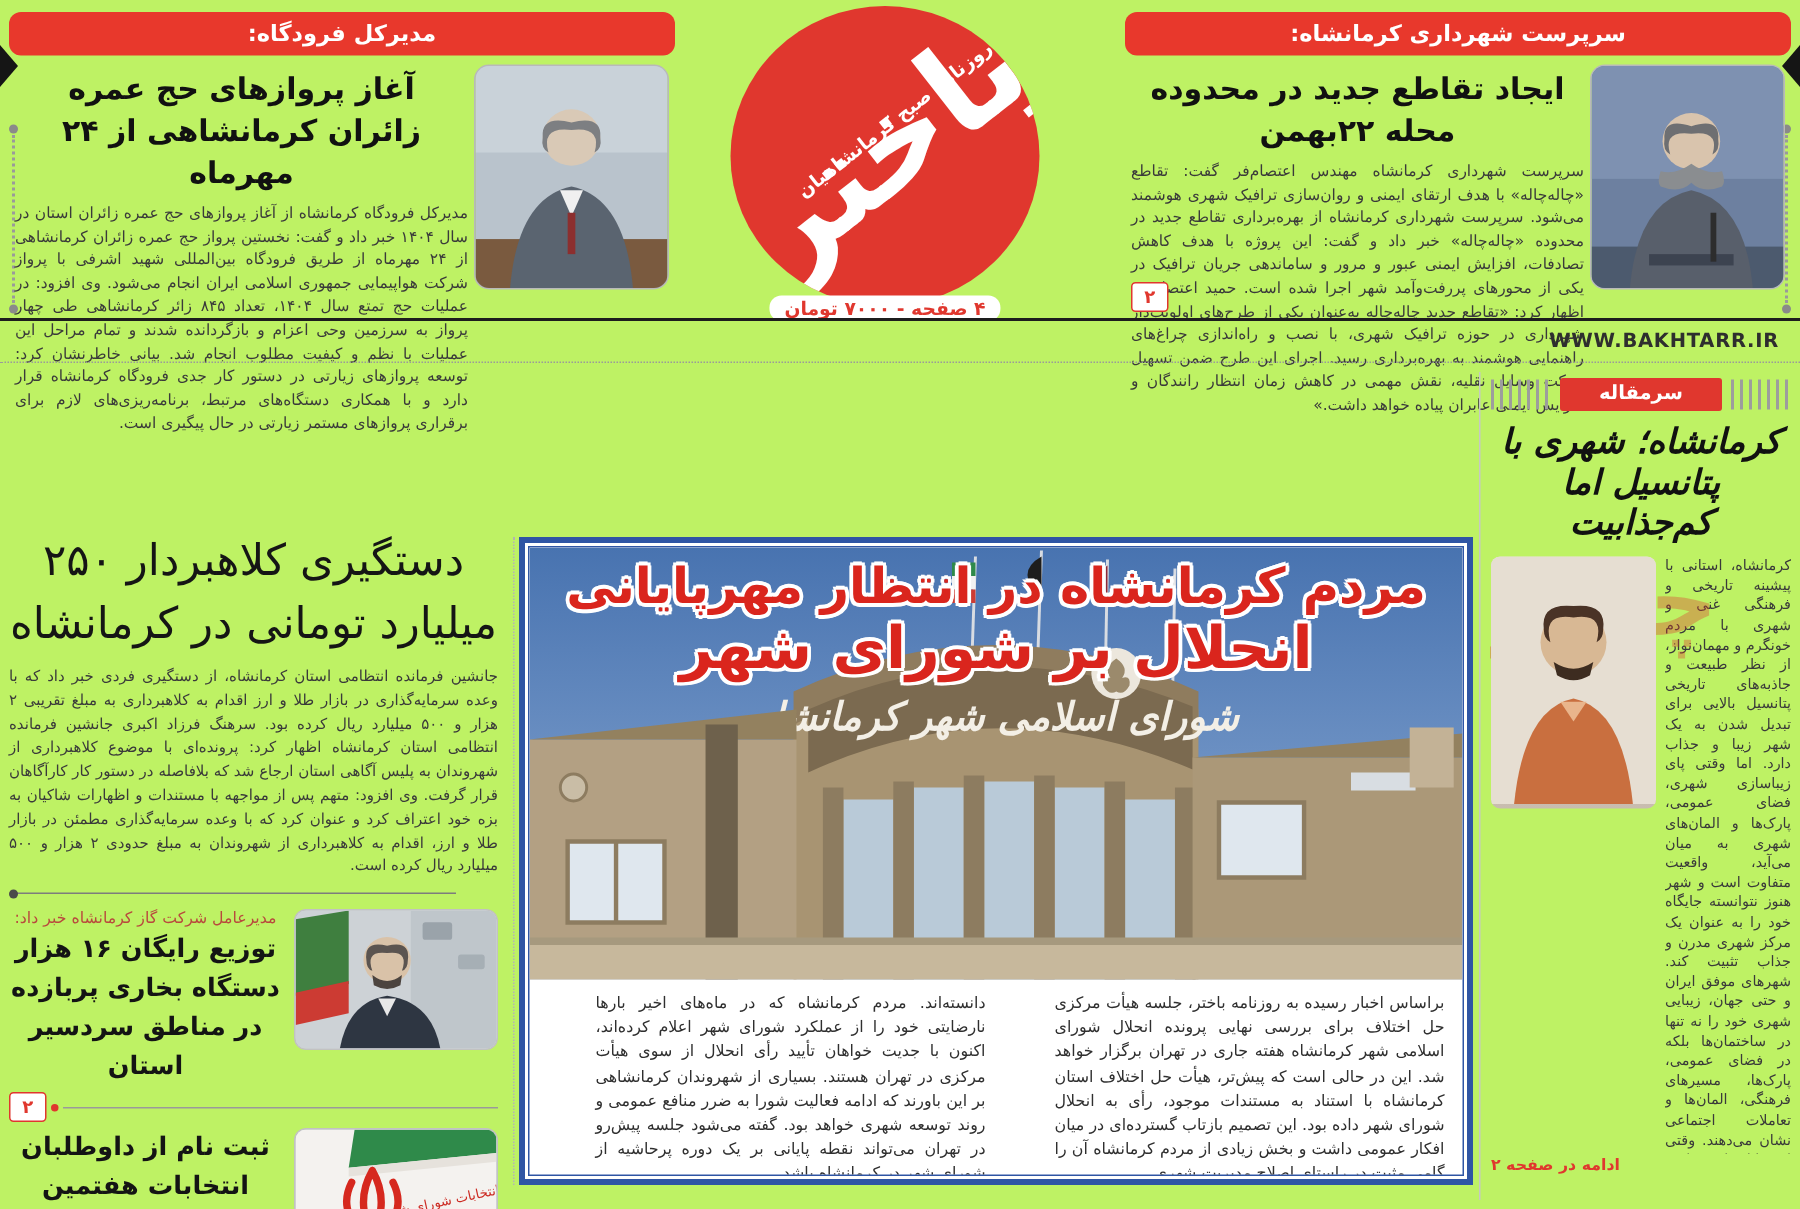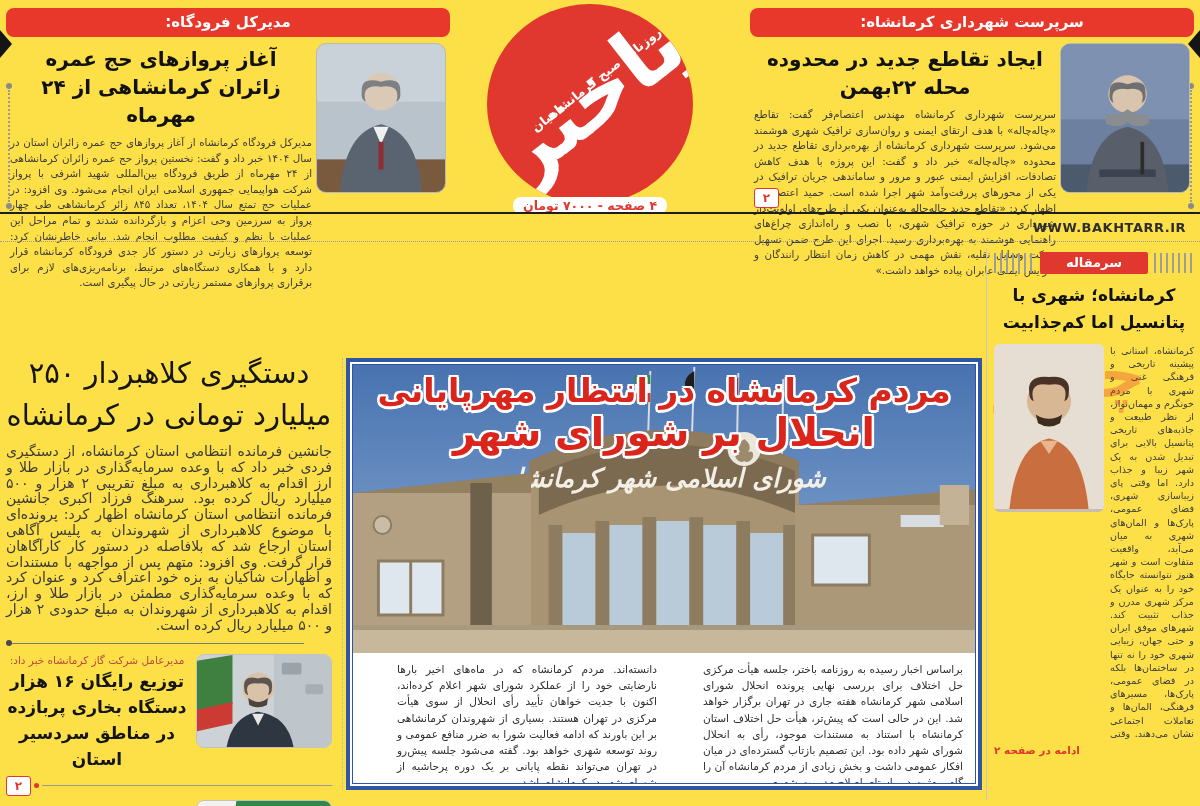--- a/index.html
+++ b/index.html
@@ -1,18 +1,18 @@
 <!DOCTYPE html>
 <html lang="fa" dir="rtl"><head>
 <meta charset="utf-8">
 <style>
   * { margin:0; padding:0; box-sizing:border-box; }
   html,body { background:#ffffff; }
   body { font-family:"DejaVu Sans", sans-serif; }
-  .page { position:relative; width:1200px; height:806px; background:#fde047; overflow:hidden; direction:rtl; color:#2b2b2b; }
+  .page { position:relative; width:1200px; height:806px; background:#bef264; overflow:hidden; direction:rtl; color:#2b2b2b; }
 
   
   .pennant { position:absolute; top:30px; width:0; height:0; }
   .pennant.pleft  { left:0;  border-top:14px solid transparent; border-bottom:14px solid transparent; border-left:12px solid #151515; }
   .pennant.pright { right:0; border-top:14px solid transparent; border-bottom:14px solid transparent; border-right:12px solid #151515; }
   .vdots { position:absolute; top:90px; height:112px; border-left:2px dotted #9a9a9a; }
   .vdots::before, .vdots::after { content:""; position:absolute; left:-4px; width:6px; height:6px; border-radius:50%; background:#8a8a8a; }
   .vdots::before { top:-7px; } .vdots::after { bottom:-7px; }
   .vdots.vleft { left:8px; } .vdots.vright { right:8px; }
 
@@ -44,36 +44,36 @@
 
   
   .main-headline { position:absolute; top:248px; left:8px; width:972px; text-align:center; font-size:58px; font-weight:bold; color:#101010; white-space:nowrap; letter-spacing:-1px; }
 
   
   .main-divider { position:absolute; left:986px; top:248px; bottom:6px; border-left:1px solid #c6c6c6; }
   .editorial { position:absolute; right:2px; top:248px; width:208px; bottom:4px; padding:0 4px; overflow:hidden; }
   .ed-labelrow { display:flex; align-items:center; gap:6px; margin:4px 0 8px; }
   .hatch { flex:1; height:20px; background:repeating-linear-gradient(90deg,#9d9d9d 0 2px,transparent 2px 6px); }
   .ed-label { background:#e0372e; color:#fff; font-size:13px; font-weight:bold; padding:3px 26px 4px; border-radius:2px; white-space:nowrap; }
-  .ed-headline { font-size:17px; line-height:27px; font-weight:bold; color:#111; text-align:center; margin-bottom:8px; }
+  .ed-headline { font-size:23px; line-height:27px; font-weight:bold; color:#111; text-align:center; margin-bottom:8px;font-style:italic; }
   .ed-authorrow { display:flex; align-items:center; margin-bottom:8px; }
   .ed-authline { flex:1; border-top:1px solid #8b8b8b; position:relative; }
   .ed-authline::after { content:""; position:absolute; right:-2px; top:-3px; width:5px; height:5px; background:#555; border-radius:50%; }
   .ed-author { border:1px solid #e0372e; color:#a5352c; font-size:11.5px; font-weight:bold; padding:2px 12px; border-radius:2px; white-space:nowrap; margin-right:6px; }
   .ed-bodywrap { position:relative; }
   .ed-watermark { position:absolute; top:-6px; left:2px; font-size:64px; font-weight:bold; color:rgba(224,55,46,.35); pointer-events:none; }
   .ed-photo { float:left; width:110px; height:168px; margin:0 6px 4px 0; border-radius:6px; overflow:hidden; background:linear-gradient(180deg,#e9e3da 0%,#d9cfc2 60%,#c8bcae 100%); position:relative; }
   .ed-body { font-size:9.6px; line-height:13.2px; text-align:justify; color:#3a3a3a; max-height:398px; overflow:hidden; }
   .ed-continue { display:block; text-align:left; color:#e0372e; font-size:10.5px; font-weight:bold; margin-top:2px; }
 
   
   .left-col { position:absolute; left:0; top:350px; width:340px; bottom:0; padding:0 8px 0 6px; }
   .col-divider { position:absolute; left:342px; top:358px; height:432px; border-left:1px dotted #b3b3b3; }
   .lead-headline { font-size:29px; line-height:42px; font-weight:normal; color:#151515; text-align:center; margin:2px 0 8px; }
-  .lead-body { font-size:14px; line-height:15.8px; text-align:justify; color:#3a3a3a; }
+  .lead-body { font-size:10px; line-height:15.8px; text-align:justify; color:#3a3a3a; }
   .dotline { border-top:1.3px solid #7d7d7d; margin:9px 28px 8px 4px; position:relative; }
   .dotline::before { content:""; position:absolute; left:-4px; top:-3.5px; width:6px; height:6px; background:#4a4a4a; border-radius:50%; }
   .mini-article { padding:2px 0 0; }
   .ma-row { display:flex; gap:8px; align-items:flex-start; }
   .ma-text { flex:1; min-width:0; }
   .ma-kicker { font-size:10.5px; color:#b9493d; text-align:center; margin-bottom:2px; }
   .ma-headline { font-size:17px; line-height:26px; font-weight:bold; color:#141414; text-align:center; }
   .photo-thumb { flex:0 0 136px; height:94px; border-radius:8px; overflow:hidden; border:1px solid #c2c2c2; background:#cfd6dc; }
   .pr-row { display:flex; direction:ltr; align-items:center; margin:4px 0 2px; }
   .pr-row .pr-dot { width:5px; height:5px; border-radius:50%; background:#e0372e; margin:0 3px; }

